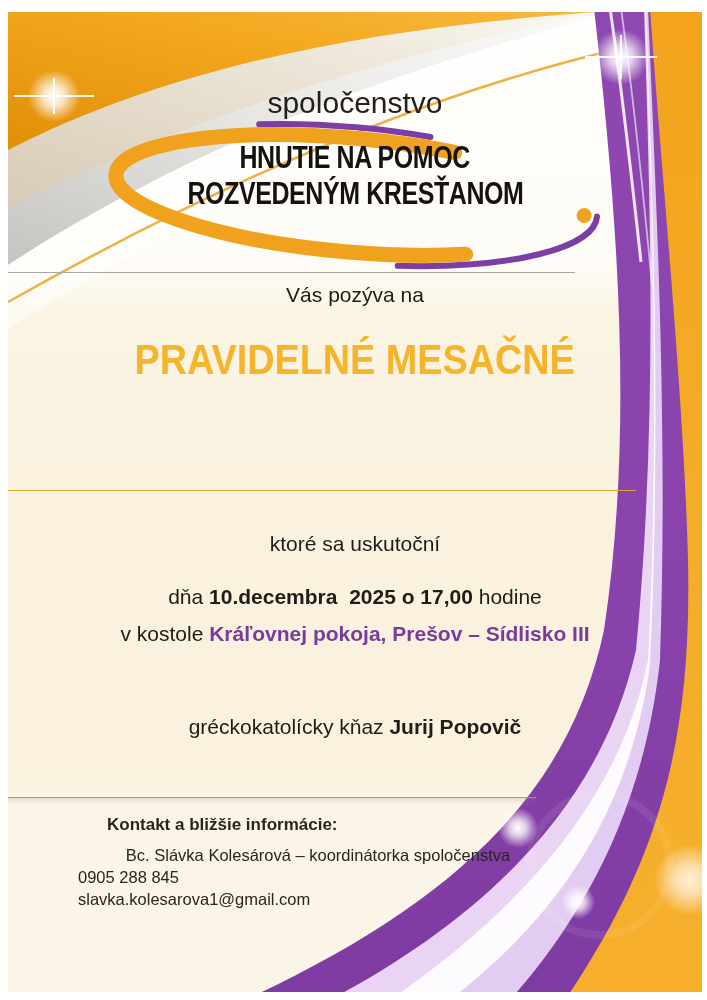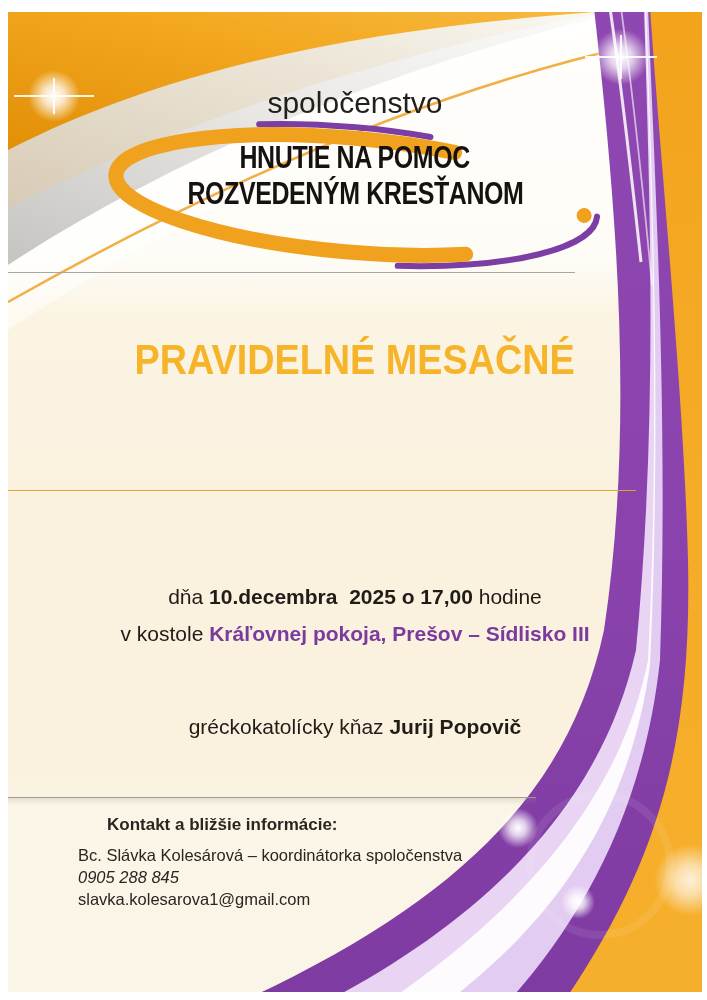--- a/index.html
+++ b/index.html
@@ -39,22 +39,22 @@
   .dateline   { top:585px; font-size:21px; }
   .locline    { top:622px; font-size:21px; }
   .typeline   { top:660px; font-size:21px; }
   .leaderline { top:715px; font-size:21px; }
   .b  { font-weight:bold; }
   .pre { white-space:pre-wrap; }
   .purple-b { font-weight:bold; color:#7a3b9d; }
 
   .contact { position:absolute; left:78px; width:480px; text-align:left; z-index:3; color:#2a2520; }
   .c-head { top:815px; font-size:17px; font-weight:bold;margin-left:29px; }
-  .c-1 { top:846px; font-size:16.5px; }
-  .c-2 { top:868px; font-size:16.5px;font-style:italic; }
+  .c-1 { top:846px; font-size:16.5px;text-align:center; }
+  .c-2 { top:868px; font-size:16.5px; }
   .c-3 { top:890px; font-size:16.5px; }
 
   .margin-cover { position:absolute; background:#ffffff; z-index:4; }
   .m-top    { left:0; top:0; width:707px; height:12px; }
   .m-left   { left:0; top:0; width:8px; height:1000px; }
   .m-right  { left:702px; top:0; width:5px; height:1000px; }
   .m-bottom { left:0; top:992px; width:707px; height:8px; }
 </style>
 </head>
 <body>
@@ -137,25 +137,27 @@
 
   <div class="txt community">spoločenstvo</div>
 
   <div class="txt orgline org2">
     <span class="condensed">ROZVEDENÝM KRESŤANOM</span>
   </div>
   <div class="txt orgline org1">
     <span class="condensed">HNUTIE NA POMOC</span>
   </div>
 
+  <div class="txt invite">Vás pozýva na</div>
 
   <div class="txt headline hl1">
     <span class="hl-squeeze">PRAVIDELNÉ MESAČNÉ</span>
   </div>
 
+  <div class="txt occurs">ktoré sa uskutoční</div>
 
   <div class="txt dateline">
     <span class="pre">dňa </span><span class="b pre">10.decembra  2025 o 17,00</span><span class="pre"> hodine</span>
   </div>
 
   <div class="txt locline">
     <span class="pre">v kostole </span><span class="purple-b">Kráľovnej pokoja, Prešov – Sídlisko III</span>
   </div>
 
 

